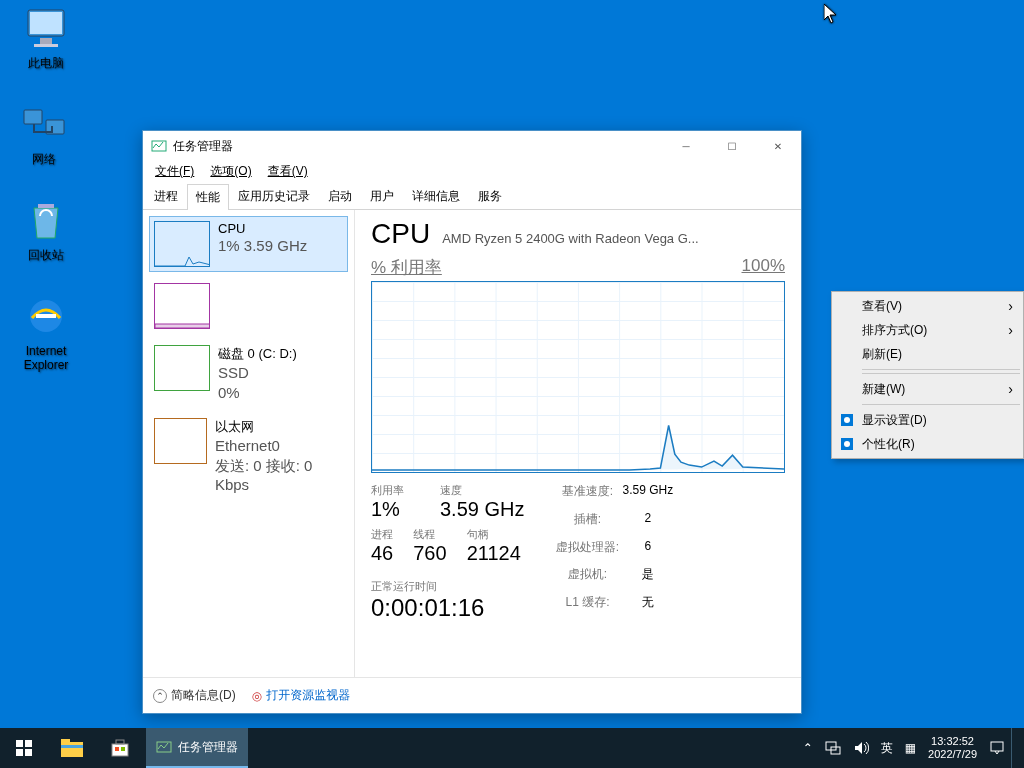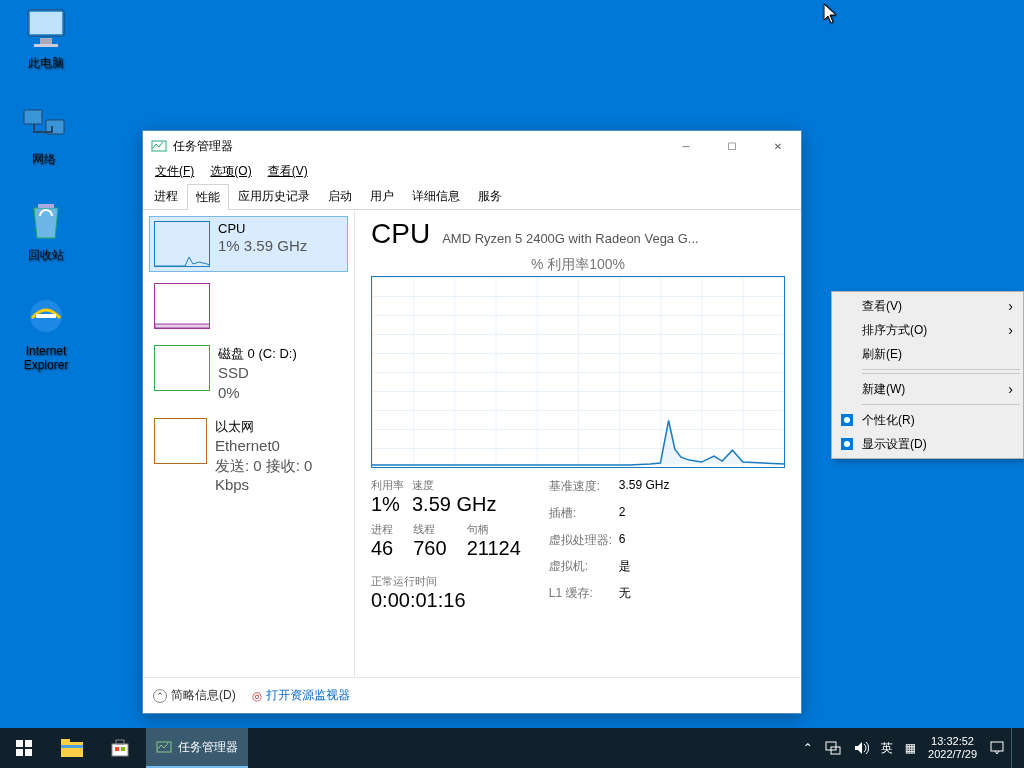--- a/index.html
+++ b/index.html
@@ -55,32 +55,32 @@
 .perf-item .mini .spark { position: absolute; left: 0; bottom: 0; width: 100%; height: 12px; }
 .perf-item .info { font-size: 12px; }
 .perf-item .info .nm { font-size: 13px; }
 .perf-item .info .sub { color: #555; font-size: 15px; line-height: 1.3; }
 
 
 .detail { flex: 1; padding: 8px 16px; overflow: hidden; }
 .detail .hdr { display: flex; align-items: baseline; gap: 12px; margin-bottom: 6px; }
 .detail .hdr .big { font-size: 28px; font-weight: normal; }
 .detail .hdr .sub { font-size: 13px; color: #555; }
-.detail .axis { display: flex; justify-content: center; font-size: 14px; color: #777; }
+.detail .axis { display: flex; justify-content: space-between; font-size: 17px; color: #777; text-decoration: underline; }
 .detail .chart { height: 192px; border: 1px solid #1b7cc2; position: relative; margin: 2px 0; background: linear-gradient(to right, #e8f2fb 1px, transparent 1px) 0 0 / 10% 100%, linear-gradient(to bottom, #e8f2fb 1px, transparent 1px) 0 0 / 100% 10%; }
 .detail .chart svg { position: absolute; left: 0; top: 0; width: 100%; height: 100%; }
 .detail .stats { display: flex; gap: 28px; margin-top: 10px; }
 .detail .col { font-size: 12px; }
 .detail .col .lbl { color: #777; font-size: 11px; }
 .detail .col .val { font-size: 20px; margin-bottom: 6px; }
-.detail .kv { font-size: 12px; display: grid; grid-template-columns: 70px auto; row-gap: 0; }
+.detail .kv { font-size: 12px; display: grid; grid-template-columns: 70px auto; row-gap: 0; text-align: center; }
 .detail .kv .k { color: #777; }
 .detail .uptime { margin-top: 8px; font-size: 12px; }
 .detail .uptime .lbl { color: #777; font-size: 11px; }
-.detail .uptime .val { font-size: 20px; }
+.detail .uptime .val { font-size: 24px; }
 
 .win .footer { height: 36px; border-top: 1px solid #e5e5e5; display: flex; align-items: center; padding: 0 10px; gap: 16px; font-size: 12px; }
 .win .footer .link { color: #0066cc; display: flex; align-items: center; gap: 4px; }
 .win .footer .collapse { display: flex; align-items: center; gap: 4px; color: #333; }
 
 
 .ctx { position: absolute; left: 831px; top: 291px; width: 193px; background: #eeeeee; border: 1px solid #b0b0b0; box-shadow: 3px 3px 6px rgba(0,0,0,.25); padding: 2px; font-size: 12px; color: #000; }
 .ctx .item { height: 24px; display: flex; align-items: center; padding-left: 28px; position: relative; }
 .ctx .item.sub::after { content: "›"; position: absolute; right: 8px; font-size: 14px; }
 .ctx .sep { height: 1px; background: #c8c8c8; margin: 3px 1px 3px 28px; }
@@ -207,21 +207,21 @@
         <span>% 利用率</span>
         <span>100%</span>
       </div>
       <div class="chart">
         <svg viewBox="0 0 400 192" preserveAspectRatio="none">
           <path d="M0 190 L250 190 L270 189 L280 188 L288 145 L294 174 L300 182 L308 185 L320 187 L332 181 L340 186 L350 175 L360 187 L400 189" stroke="#1b7cc2" stroke-width="1.5" fill="#d9ecfa" fill-opacity=".5"></path>
         </svg>
       </div>
       <div class="stats">
         <div>
-          <div style="display:flex;gap:8px">
+          <div style="display:flex;gap:36px">
             <div class="col">
               <div class="lbl">利用率</div>
               <div class="val">1%</div>
             </div>
             <div class="col">
               <div class="lbl">速度</div>
               <div class="val">3.59 GHz</div>
             </div>
           </div>
           <div style="display:flex;gap:20px">
@@ -286,30 +286,30 @@
       <span>新建(W)</span>
     </div>
     <div class="sep"></div>
     <div class="item">
       <span class="ci">
         <svg width="14" height="14">
           <rect x="1" y="1" width="12" height="12" fill="#0078d7"></rect>
           <circle cx="7" cy="7" r="3" fill="#fff"></circle>
         </svg>
       </span>
-      <span>个性化(R)</span>
+      <span>显示设置(D)</span>
     </div>
     <div class="item">
       <span class="ci">
         <svg width="14" height="14">
           <rect x="1" y="1" width="12" height="12" fill="#0078d7"></rect>
           <circle cx="7" cy="7" r="3" fill="#fff"></circle>
         </svg>
       </span>
-      <span>显示设置(D)</span>
+      <span>个性化(R)</span>
     </div>
   </div>
 
 <div class="tb">
   <div class="start">
     <svg width="16" height="16">
         <rect x="0" y="0" width="7" height="7" fill="#fff"></rect>
         <rect x="9" y="0" width="7" height="7" fill="#fff"></rect>
         <rect x="0" y="9" width="7" height="7" fill="#fff"></rect>
         <rect x="9" y="9" width="7" height="7" fill="#fff"></rect>

